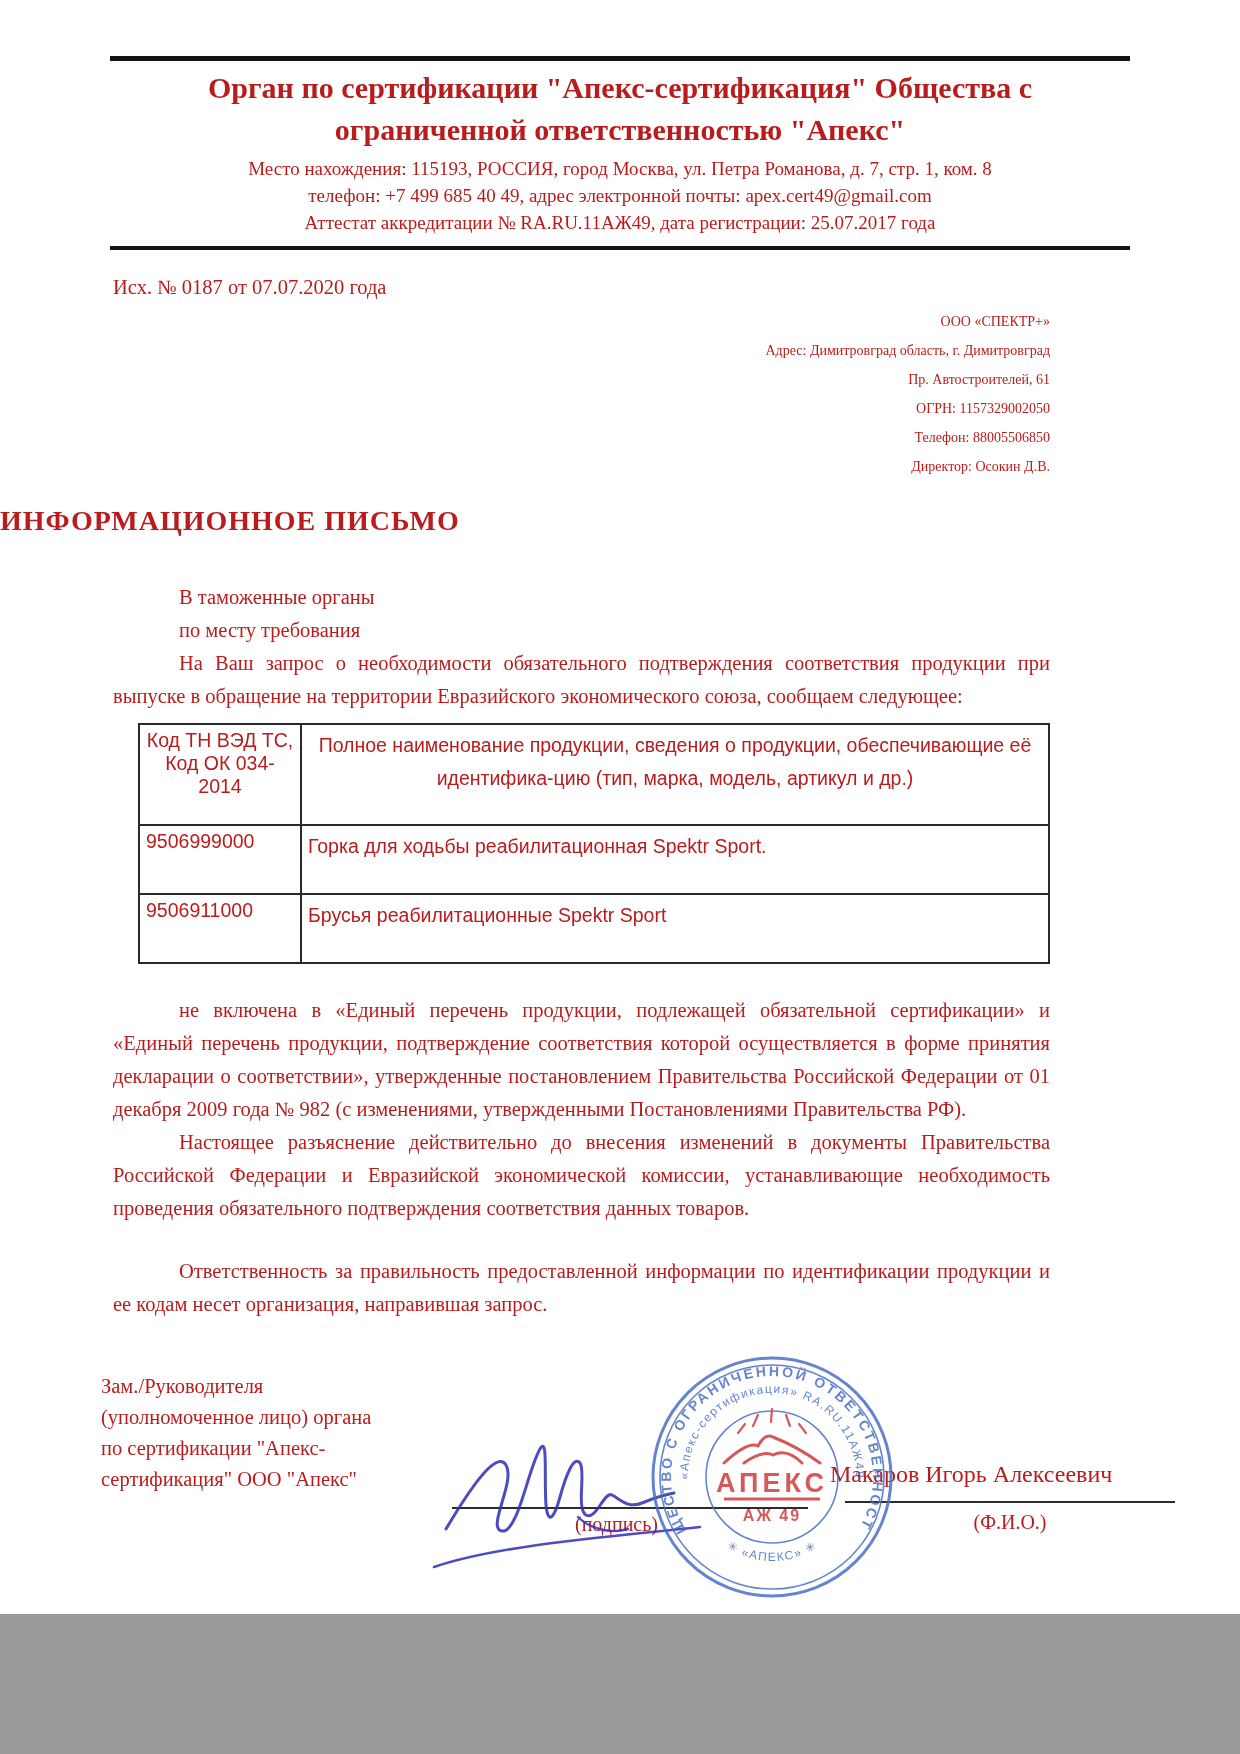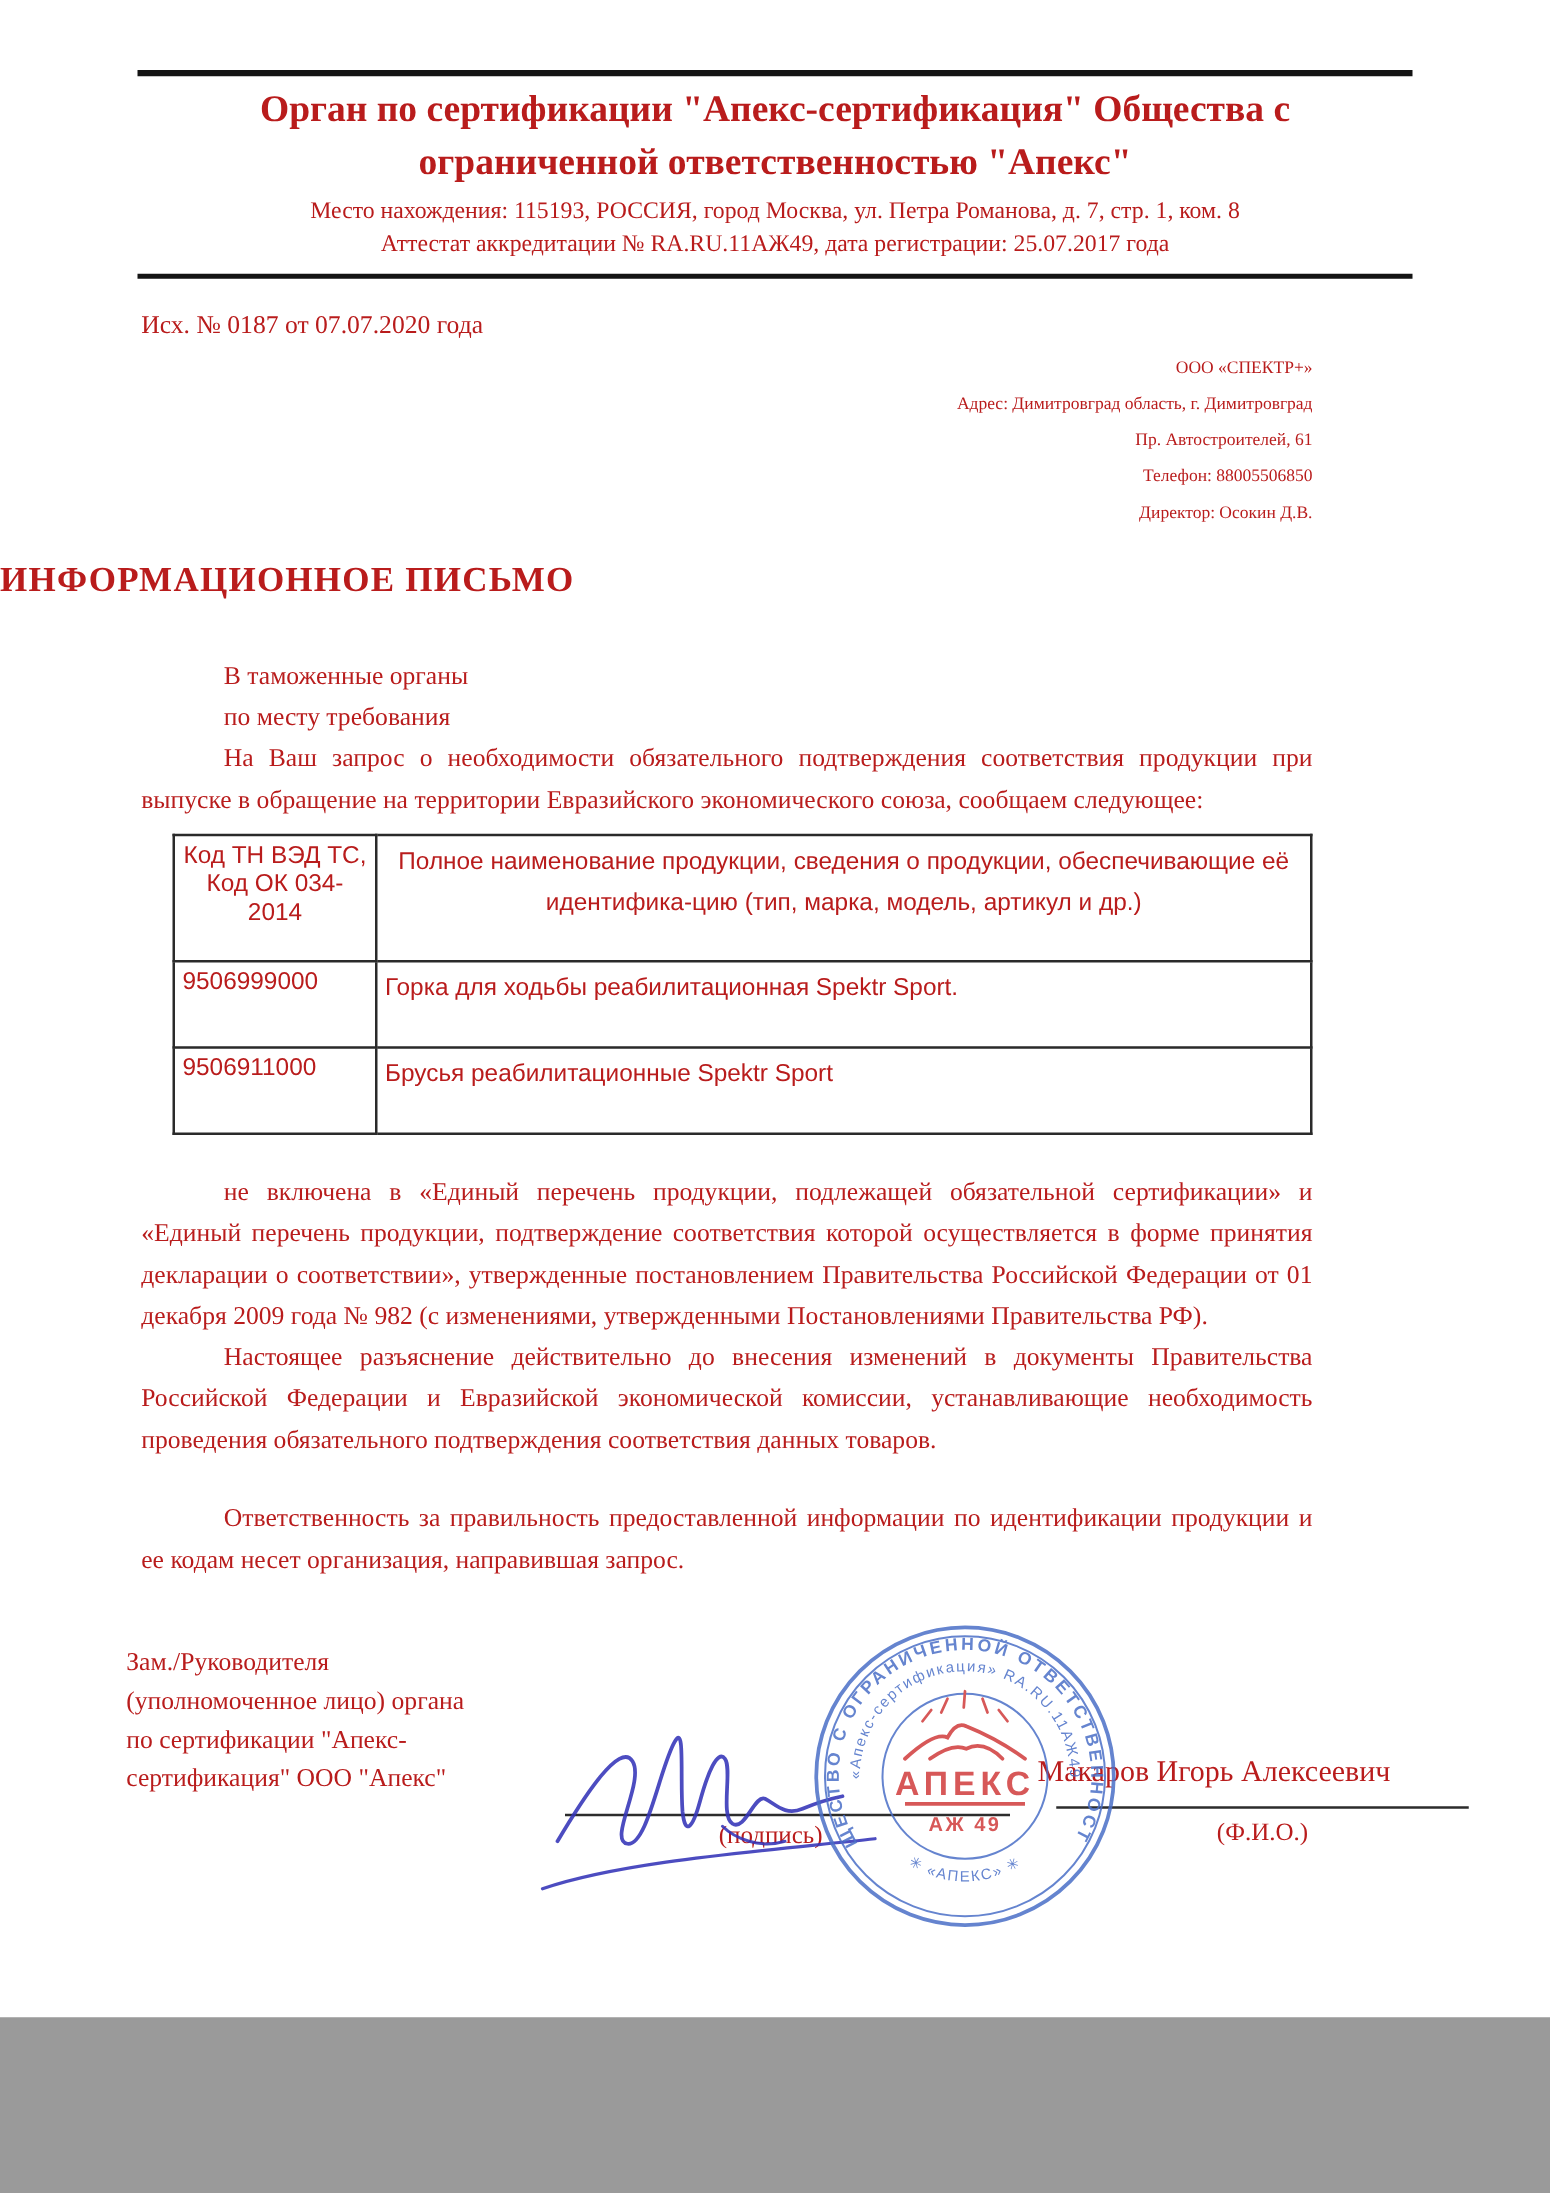--- a/index.html
+++ b/index.html
@@ -74,29 +74,31 @@
   .autograph-svg{position:absolute;left:428px;top:48px;}
 </style>
 </head>
 <body>
 
 <div class="page">
 
   <div class="letterhead">
     <div class="org-name">Орган по сертификации "Апекс-сертификация" Общества с ограниченной ответственностью "Апекс"</div>
     <div class="lh-line">Место нахождения: 115193, РОССИЯ, город Москва, ул. Петра Романова, д. 7, стр. 1, ком. 8</div>
+    <div class="lh-line">телефон: +7 499 685 40 49, адрес электронной почты: apex.cert49@gmail.com</div>
     <div class="lh-line">Аттестат аккредитации № RA.RU.11АЖ49, дата регистрации: 25.07.2017 года</div>
   </div>
 
   <div class="ref-line">Исх. № 0187 от 07.07.2020 года</div>
 
   <div class="recipient">
     <div>ООО «СПЕКТР+»</div>
     <div>Адрес: Димитровград область, г. Димитровград</div>
     <div>Пр. Автостроителей, 61</div>
+    <div>ОГРН: 1157329002050</div>
     <div>Телефон: 88005506850</div>
     <div>Директор: Осокин Д.В.</div>
   </div>
 
   <div class="doc-title">ИНФОРМАЦИОННОЕ ПИСЬМО</div>
 
   <div class="addressee">
     <div>В таможенные органы</div>
     <div>по месту требования</div>
   </div>

